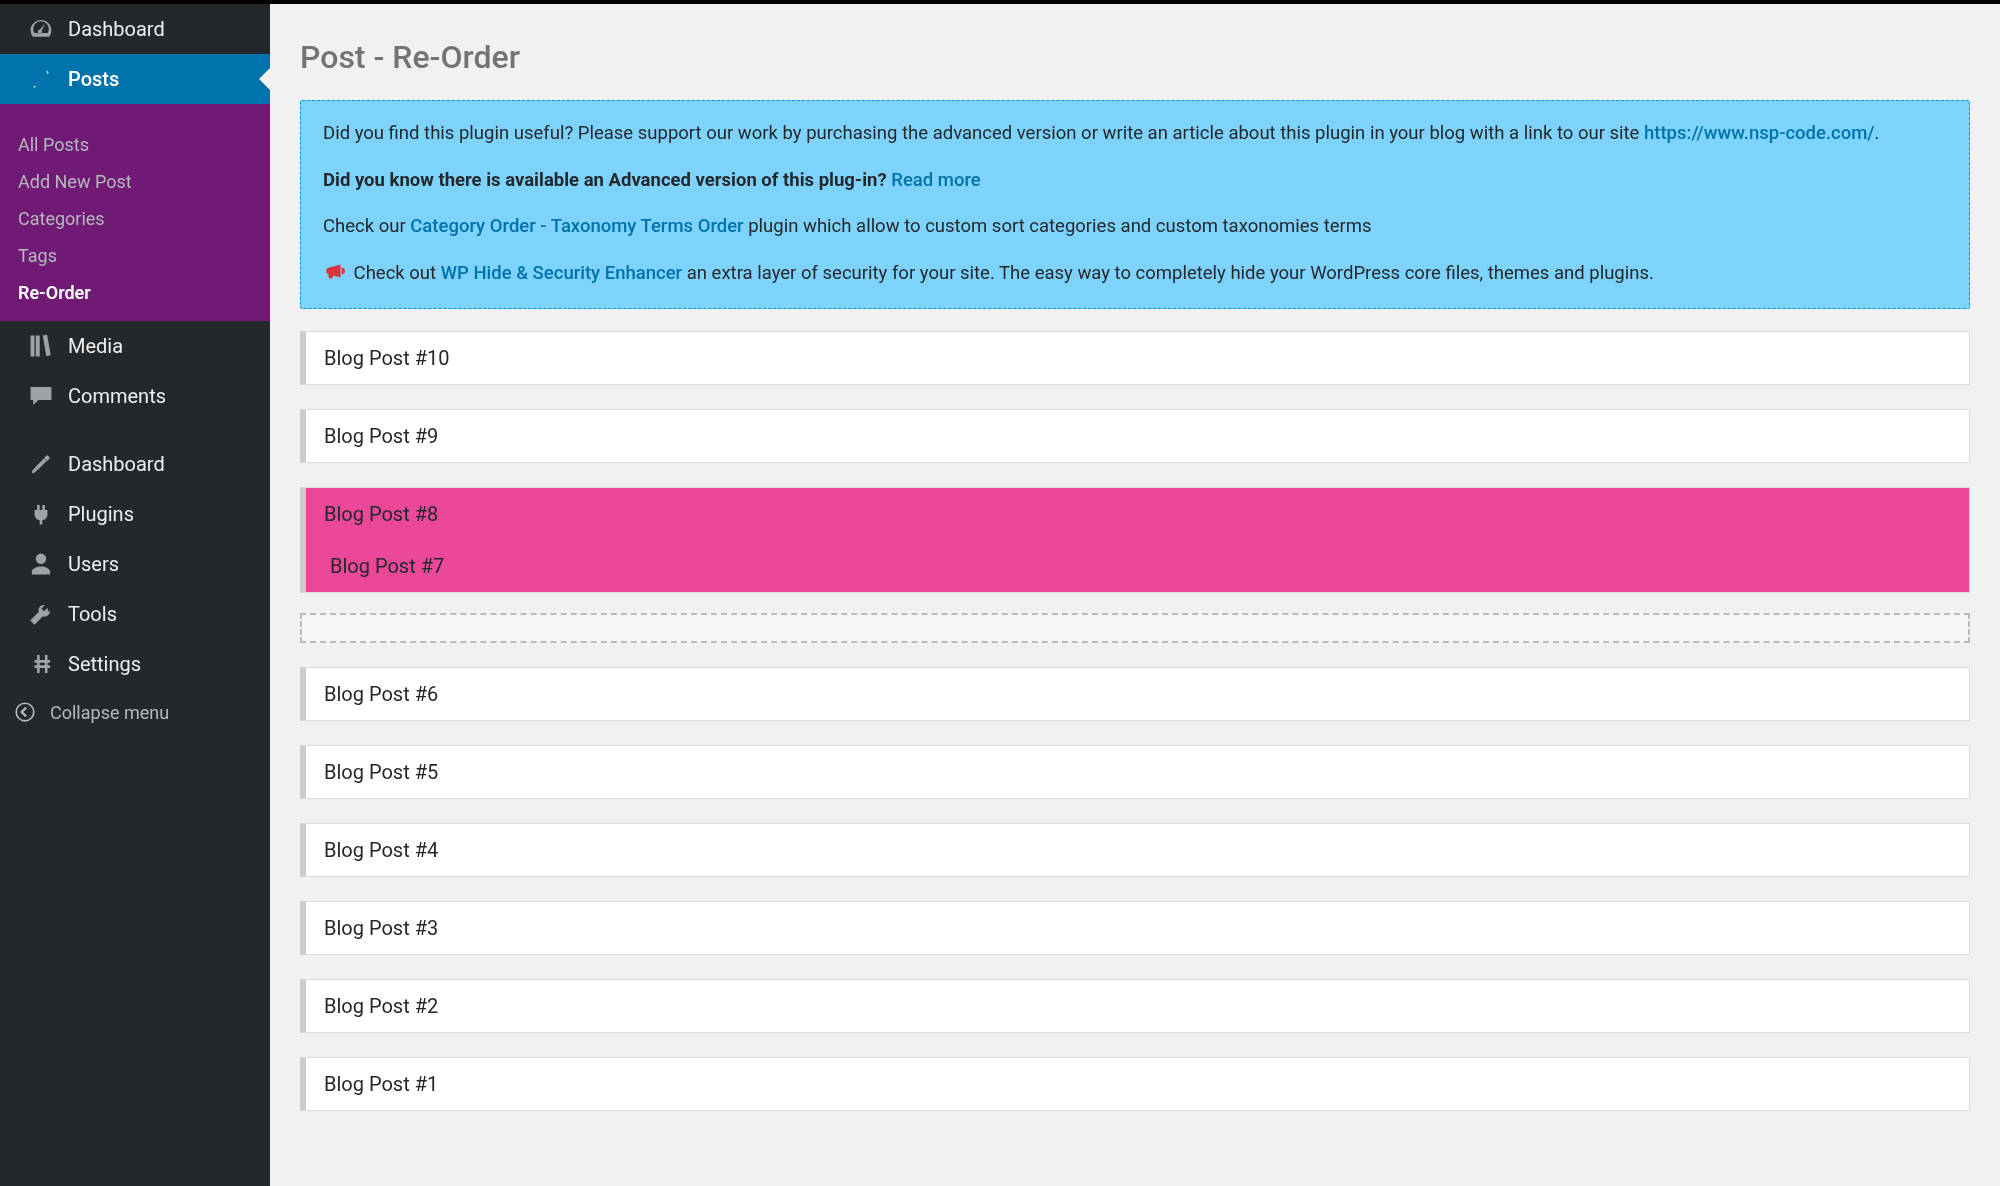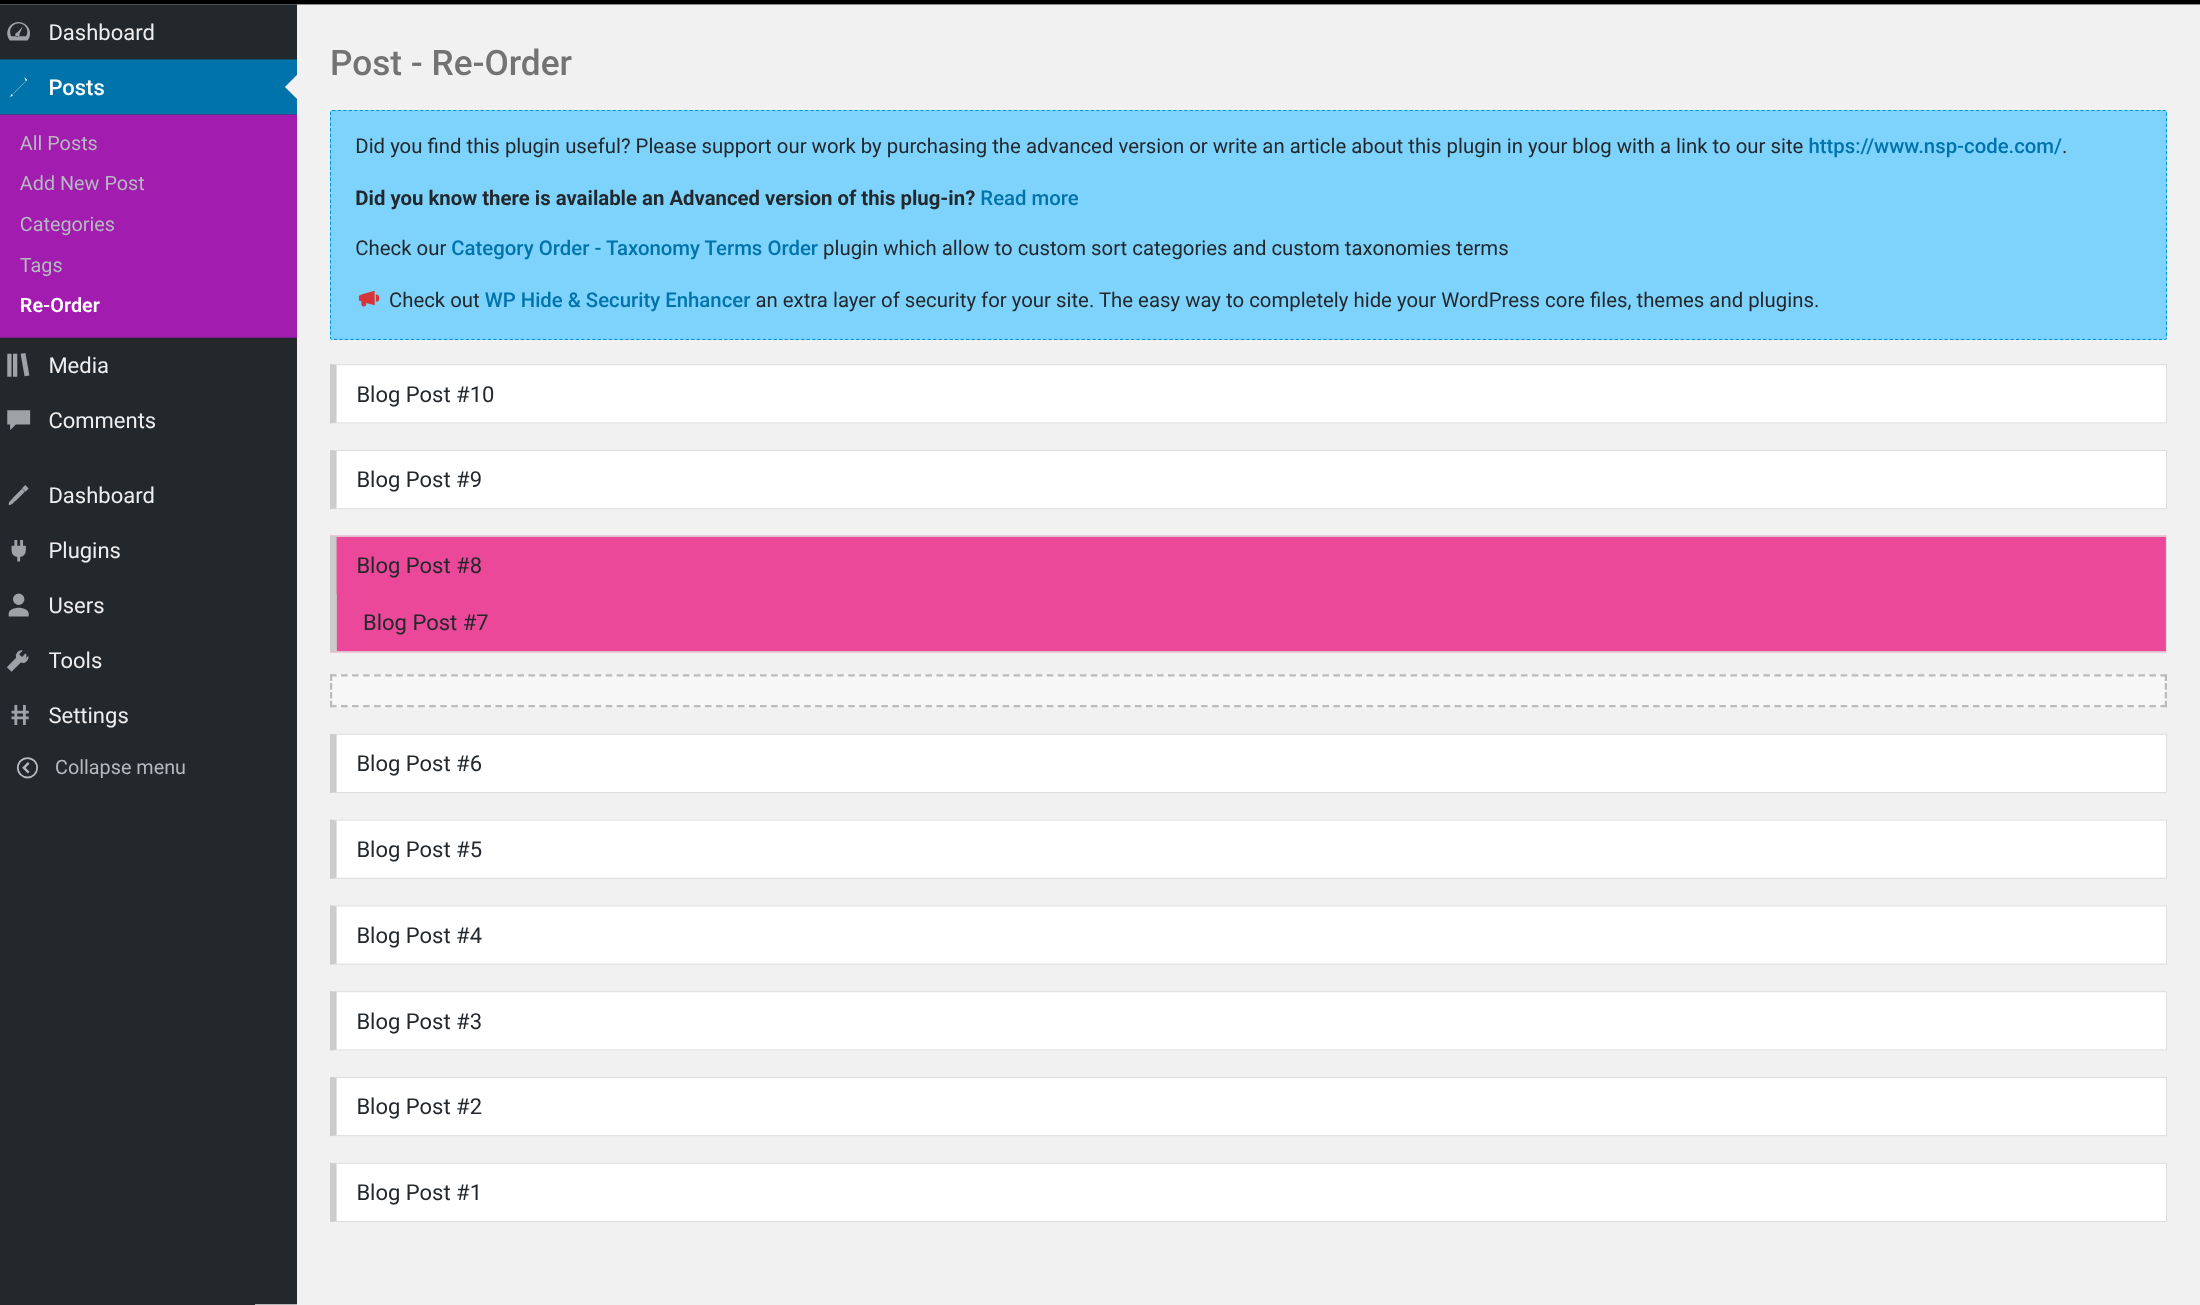--- a/index.html
+++ b/index.html
@@ -44,21 +44,21 @@
     color:var(--wp-sidebar-text);
     flex-shrink:0;
     display:flex;
     flex-direction:column;
     font-size:20px;
   }
   .menu{list-style:none;margin:0;padding:0;}
   .menu-item{
     display:flex;
     align-items:center;
-    padding:12px 4px;
+    padding:12px 28px;
     color:var(--wp-sidebar-text);
     cursor:pointer;
     position:relative;
     gap:14px;
     text-align:center;
   }
   .menu-item .icon{
     width:26px;height:26px;
     fill:rgba(240,245,250,.6);
     flex-shrink:0;
@@ -72,22 +72,22 @@
   .menu-item.current .icon{fill:#fff;}
   .menu-item.current::after{
     content:"";
     position:absolute;
     right:-1px;top:50%;
     transform:translateY(-50%);
     border:12px solid transparent;
     border-right-color:var(--wp-content-bg);
   }
   .submenu{
-    list-style:none;margin:0;padding:8px 0 10px 0;
-    background:#a21caf;
+    list-style:none;margin:0;padding:22px 0 10px 0;
+    background:#701a75;
   }
   .submenu-item{
     padding:8px 18px;
     color:var(--wp-sidebar-text-dim);
     cursor:pointer;
     font-size:18px;
   }
   .submenu-item.active{
     color:#fff;
     font-weight:600;

